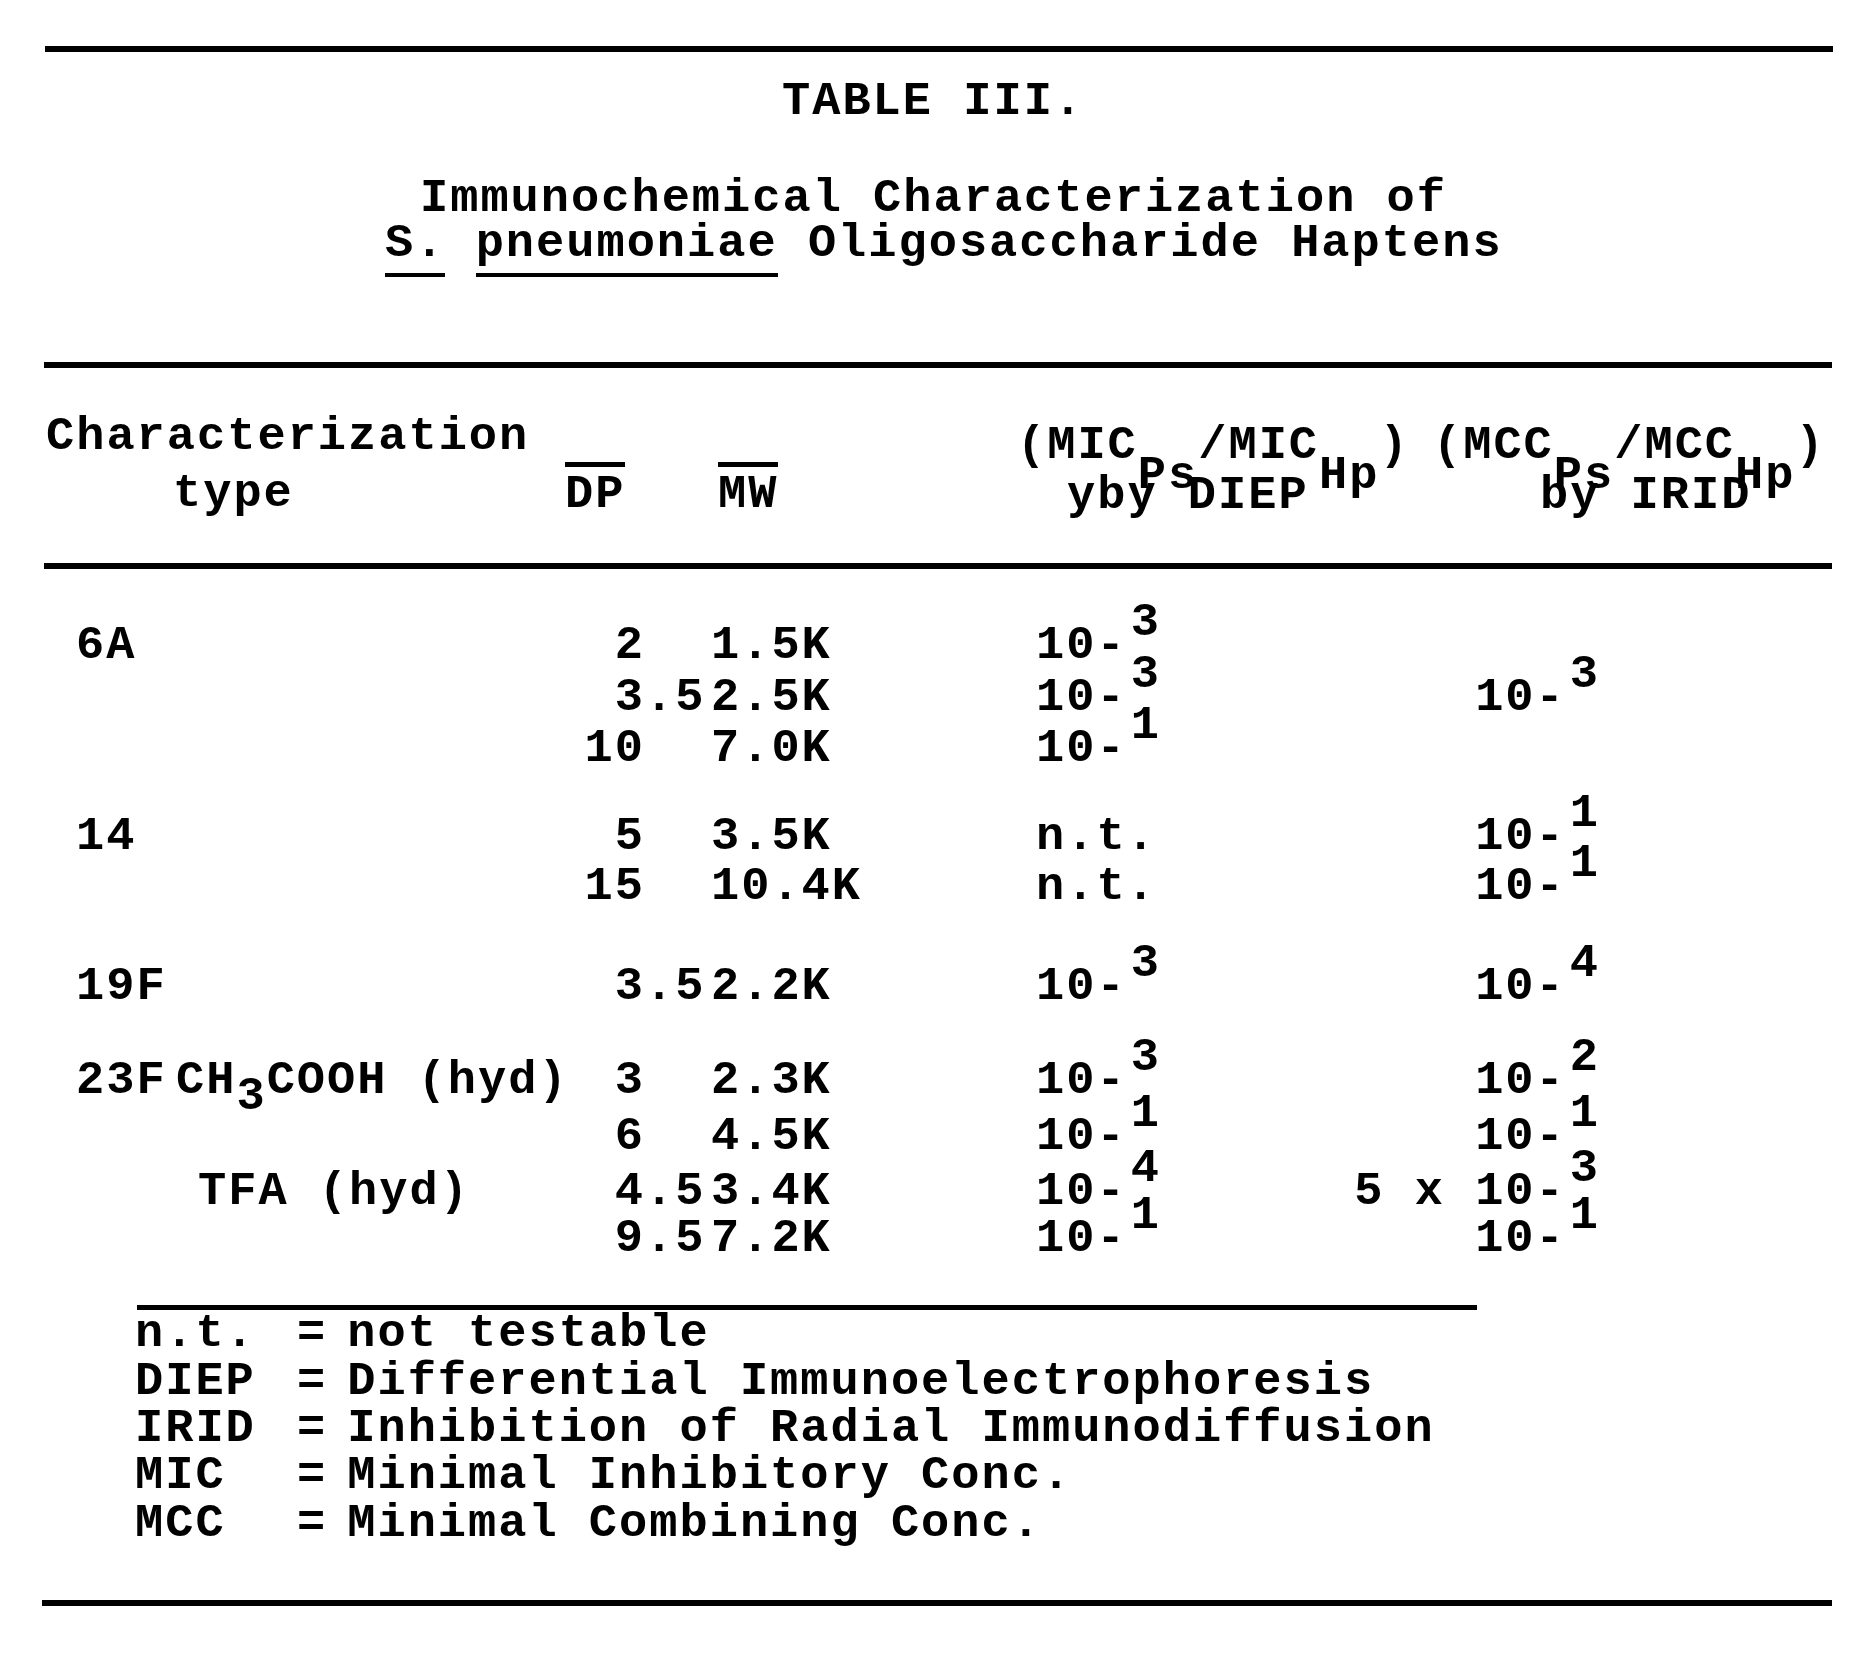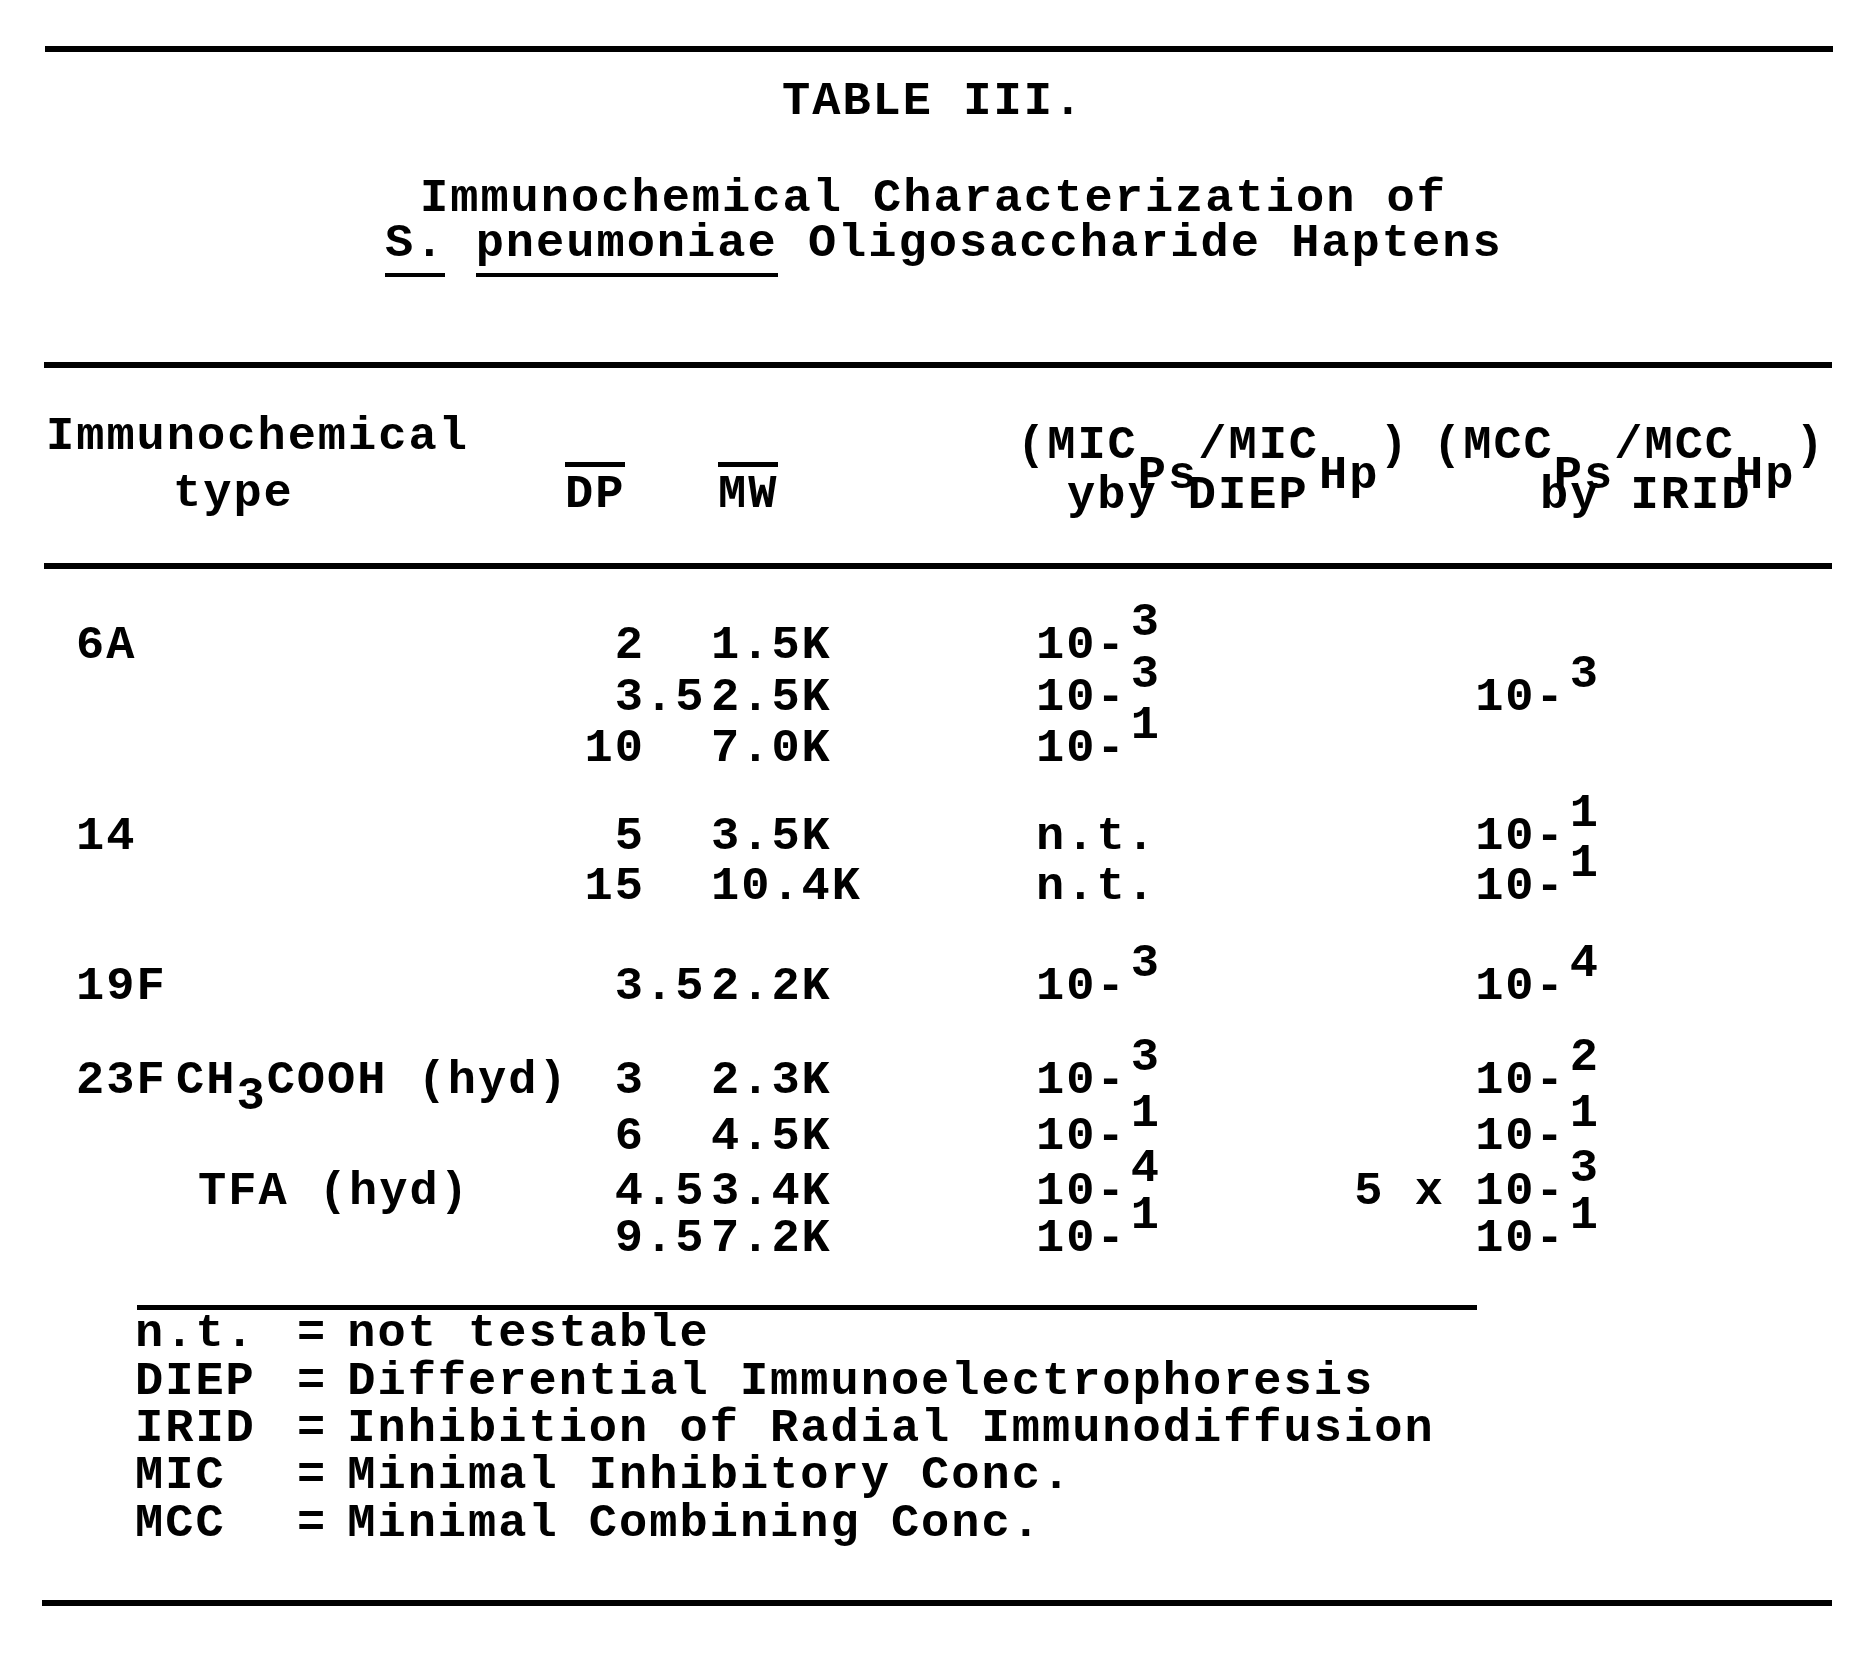--- a/index.html
+++ b/index.html
@@ -58,21 +58,21 @@
   <div class="rule" style="left:45px;top:46px;width:1788px;height:6px;"></div>
   <div class="rule" style="left:44px;top:362px;width:1788px;height:6px;"></div>
   <div class="rule" style="left:44px;top:563px;width:1788px;height:6px;"></div>
   <div class="rule" style="left:137px;top:1305px;width:1340px;height:5px;"></div>
   <div class="rule" style="left:42px;top:1600px;width:1790px;height:6px;"></div>
 
   <div class="abs" id="table-label">TABLE III.</div>
   <div class="abs" id="title-1">Immunochemical Characterization of</div>
   <div class="abs" id="title-2"><span class="tu">S.</span><span> </span><span class="tu">pneumoniae</span><span> Oligosaccharide Haptens</span></div>
 
-  <div class="abs" id="h-col1a">Immunochemical</div>
+  <div class="abs" id="h-col1a">Characterization</div>
   <div class="abs" id="h-col1b">type</div>
   <div class="abs" id="h-dp"><span class="obar">DP</span></div>
   <div class="abs" id="h-mw"><span class="obar">MW</span></div>
 
   <div class="abs" id="h-mic1"><span>(MIC</span><span class="hsub">Ps</span><span>/MIC</span><span class="hsub">Hp</span><span>)</span></div>
   <div class="abs" id="h-mic2">yby DIEP</div>
 
   <div class="abs" id="h-mcc1"><span>(MCC</span><span class="hsub">Ps</span><span>/MCC</span><span class="hsub">Hp</span><span>)</span></div>
   <div class="abs" id="h-mcc2">by IRID</div>
 

